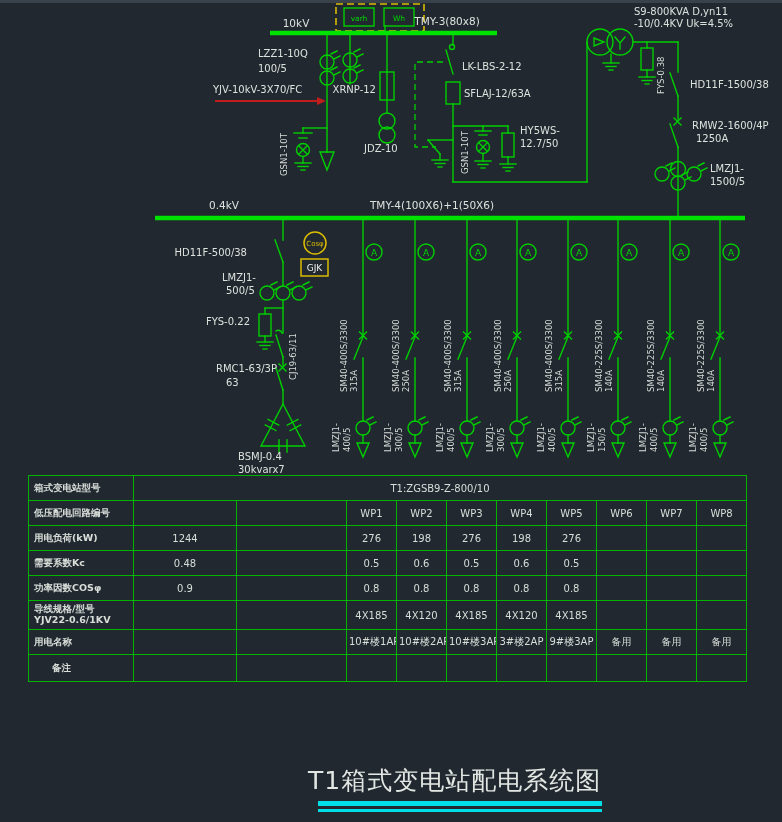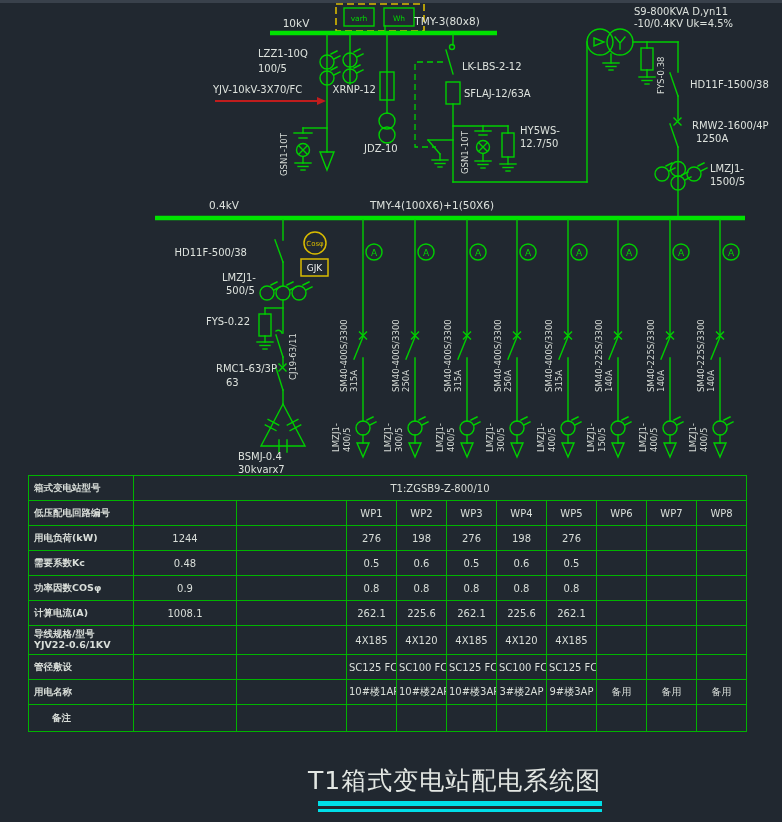--- a/index.html
+++ b/index.html
@@ -368,56 +368,30 @@
     <td></td>
     <td>0.8</td>
     <td>0.8</td>
     <td>0.8</td>
     <td>0.8</td>
     <td>0.8</td>
     <td></td>
     <td></td>
     <td></td>
   </tr>
-  <tr>
-    <td class="lbl">计算电流(A)</td>
-    <td>1008.1</td>
-    <td></td>
-    <td>262.1</td>
-    <td>225.6</td>
-    <td>262.1</td>
-    <td>225.6</td>
-    <td>262.1</td>
-    <td></td>
-    <td></td>
-    <td></td>
-  </tr>
   <tr class="tall">
     <td class="lbl pre">导线规格/型号
 YJV22-0.6/1KV</td>
     <td></td>
     <td></td>
     <td>4X185</td>
     <td>4X120</td>
     <td>4X185</td>
     <td>4X120</td>
     <td>4X185</td>
-    <td></td>
-    <td></td>
-    <td></td>
-  </tr>
-  <tr>
-    <td class="lbl">管径敷设</td>
-    <td></td>
-    <td></td>
-    <td>SC125 FC</td>
-    <td>SC100 FC</td>
-    <td>SC125 FC</td>
-    <td>SC100 FC</td>
-    <td>SC125 FC</td>
     <td></td>
     <td></td>
     <td></td>
   </tr>
   <tr>
     <td class="lbl">用电名称</td>
     <td></td>
     <td></td>
     <td>10#楼1AP</td>
     <td>10#楼2AP</td>

